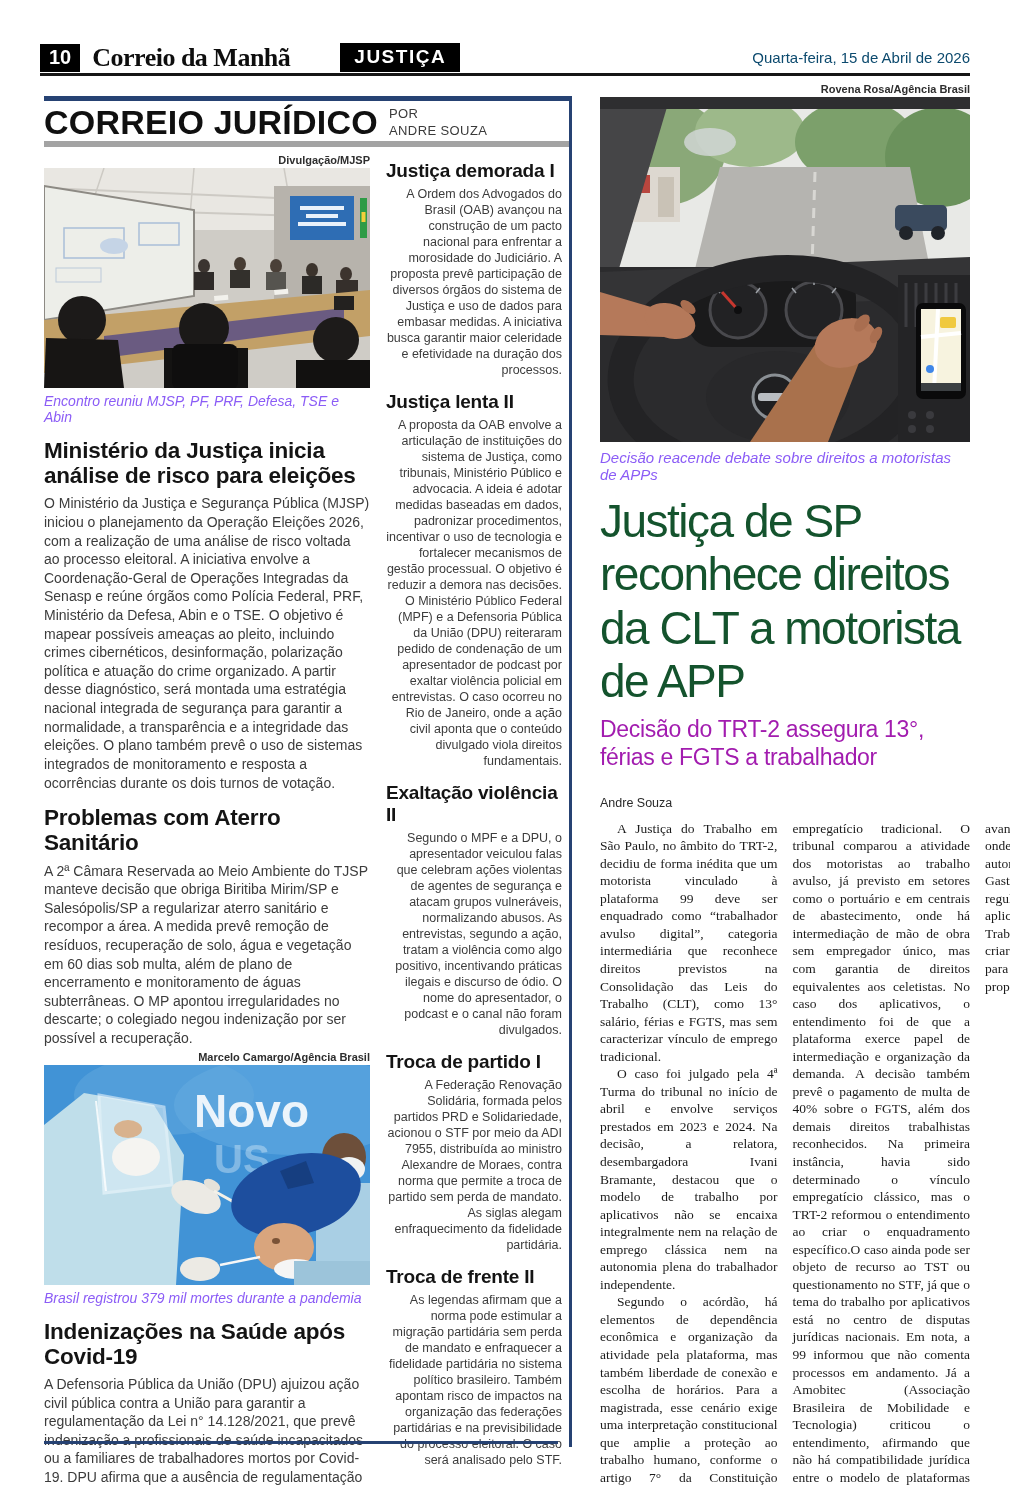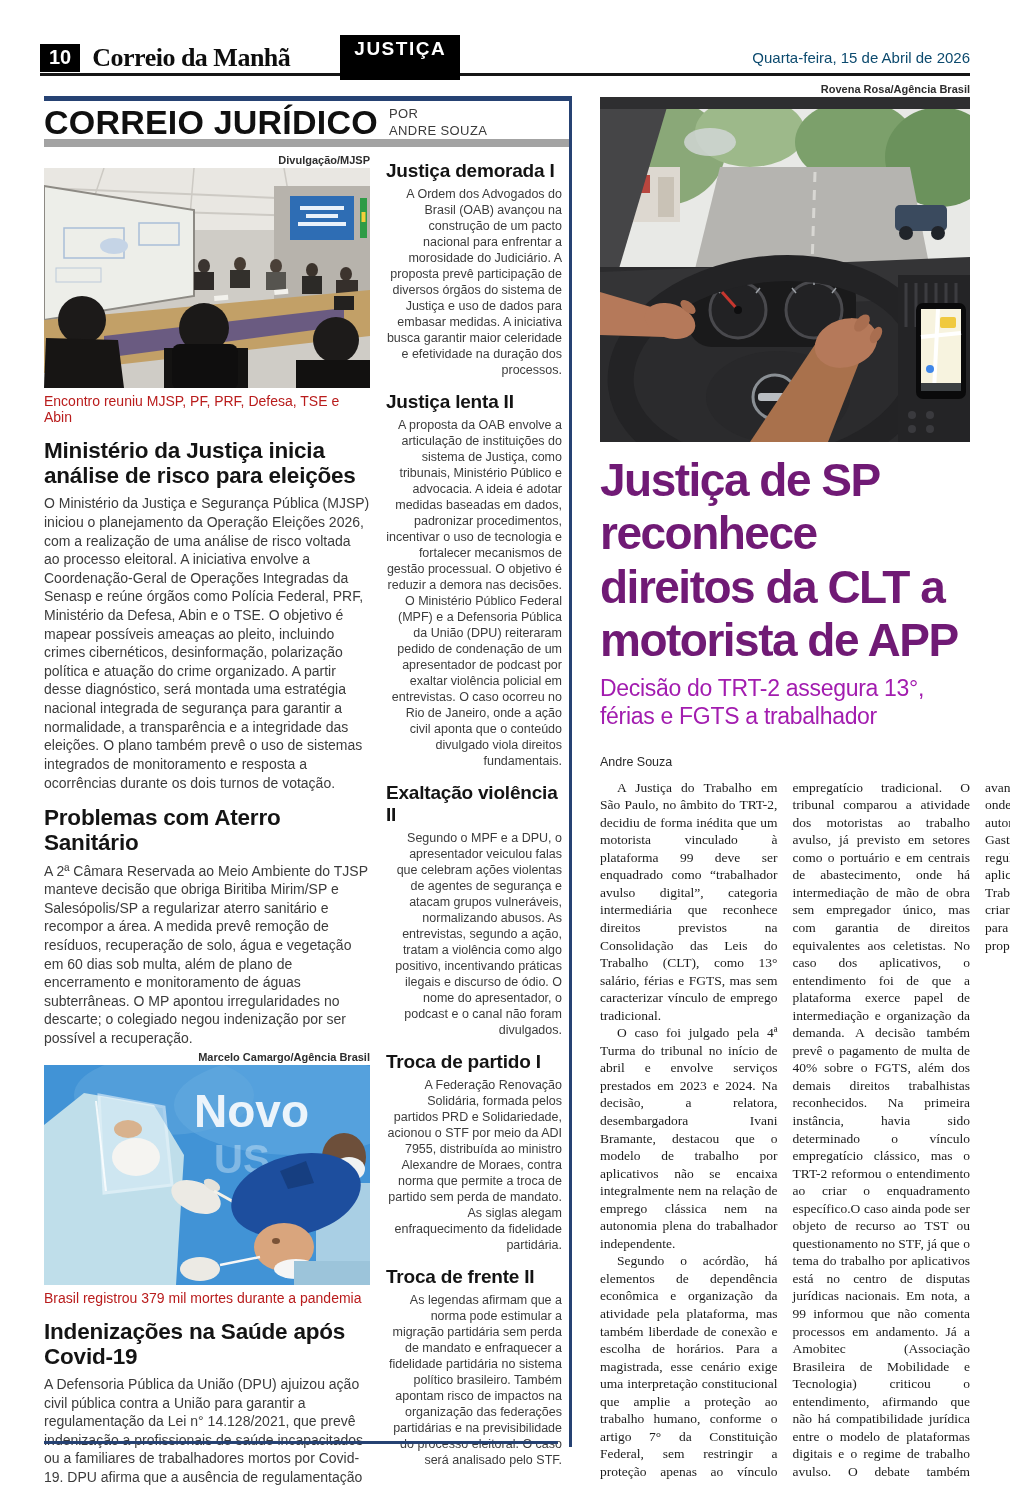--- a/index.html
+++ b/index.html
@@ -4,47 +4,47 @@
 <style>
   * { margin:0; padding:0; box-sizing:border-box; }
   html,body { background:#fff; }
   body { width:1010px; height:1488px; font-family:"Liberation Sans",sans-serif; position:relative; overflow:hidden; }
   .page { position:absolute; inset:0; background:#fff; }
 
   
   .masthead { position:absolute; left:40px; top:42px; width:930px; height:34px; border-bottom:3px solid #161616; display:flex; align-items:center; }
   .pagenum { background:#000000; color:#fff; font-weight:bold; font-size:20px; padding:2px 9px 3px; margin-right:12px; }
   .paper-name { font-family:"Liberation Serif",serif; font-weight:bold; font-size:26px; color:#0e0e0e; letter-spacing:-0.5px; margin-right:50px; }
-  .section-tag { background:#000; color:#fff; font-weight:bold; font-size:19px; letter-spacing:1.5px; padding:3px 14px 20px; }
+  .section-tag { background:#000; color:#fff; font-weight:bold; font-size:19px; letter-spacing:1.5px; padding:3px 14px 4px; }
   .issue-date { margin-left:auto; font-size:15px; color:#0c4a6e; }
 
   
   .cj-box { position:absolute; left:44px; top:96px; width:528px; height:1351px; border-top:5px solid #264273; border-right:3px solid #264273; }
   .cj-bottom-rule { position:absolute; left:44px; top:1441px; width:514px; height:3px; background:#264273; }
-  .cj-titlerow { position:relative; height:46px; border-bottom:8px solid #a3a3a3; }
+  .cj-titlerow { position:relative; height:46px; border-bottom:6px solid #a3a3a3; }
   .cj-title { position:absolute; left:0; top:2px; font-size:34px; font-weight:800; letter-spacing:0.2px; color:#101010; }
   .cj-byline { position:absolute; left:345px; top:5px; font-size:13px; line-height:1.3; color:#3a3a3a; letter-spacing:0.4px; }
   .cj-cols { display:flex; padding-top:4px; }
   .col-left { width:326px; }
   .col-mid { width:176px; margin-left:16px; }
 
   .credit { font-size:11px; font-weight:bold; color:#2e2e2e; text-align:right; margin-top:3px; margin-bottom:2px; }
   .photo { width:100%; display:block; background:#ccc; }
-  .caption { font-size:14px; font-weight:500; color:#b91c1c; margin-top:5px; }
+  .caption { font-size:14px; font-style:italic; font-weight:500; color:#8b5cf6; margin-top:5px; }
   .col-left h2 { font-size:22.5px; font-weight:700; line-height:1.12; letter-spacing:-0.2px; color:#141414; margin:13px 0 6px; }
   .col-left p.body { font-size:14px; line-height:1.33; color:#3c3c3c; }
 
   .col-mid h3 { font-size:19px; font-weight:700; color:#141414; margin:13px 0 4px; letter-spacing:-0.2px; }
   .col-mid h3.first { margin-top:9px; }
   .col-mid p.body { font-size:12.5px; line-height:1.28; color:#3c3c3c;text-align:right; }
 
   
   .main-art { position:absolute; left:600px; top:80px; width:370px; }
   .main-art .caption { font-size:15px; margin-top:7px; }
-  .headline { font-size:46px; font-weight:700; line-height:1.16; letter-spacing:-1.5px; color:#701a75; margin-top:12px; }
+  .headline { font-size:46px; font-weight:400; line-height:1.16; letter-spacing:-1.5px; color:#14532d; margin-top:12px; }
   .subhead { font-size:23px; font-weight:400; line-height:1.2; letter-spacing:-0.3px; color:#a21caf; margin-top:8px; }
   .byline { font-size:12.5px; color:#2a2a2a; margin-top:24px; }
   .serif-cols { margin-top:10px; height:712px; column-count:2; column-gap:15px; column-fill:auto;
                 font-family:"Liberation Serif",serif; font-size:13.5px; line-height:1.3; text-align:justify; color:#1b1b1b; }
   .serif-cols p { text-indent:17px; }
   .serif-cols p.signature { text-indent:0; font-weight:bold; text-align:right; }
 </style>
 </head>
 <body>
 
@@ -256,20 +256,21 @@
         <rect x="340" y="220" width="16" height="11" rx="2" fill="#f0c93e"></rect>
         <circle cx="330" cy="272" r="4" fill="#3f86e8"></circle>
         <rect x="321" y="286" width="40" height="8" fill="#3c4043"></rect>
       </g>
       <circle cx="312" cy="318" r="4" fill="#3a3a3e"></circle>
         <circle cx="312" cy="332" r="4" fill="#3a3a3e"></circle>
       <circle cx="330" cy="318" r="4" fill="#3a3a3e"></circle>
         <circle cx="330" cy="332" r="4" fill="#3a3a3e"></circle>
     </svg>
 
+    <div class="caption">Decisão reacende debate sobre direitos a motoristas de APPs</div>
     <h1 class="headline">Justiça de SP reconhece direitos da CLT a motorista de APP</h1>
     <div class="subhead">Decisão do TRT-2 assegura 13°, férias e FGTS a trabalhador</div>
     <div class="byline">Andre Souza</div>
 
     <div class="serif-cols">
       <p>A Justiça do Trabalho em São Paulo, no âmbito do TRT-2, decidiu de forma inédita que um motorista vinculado à plataforma 99 deve ser enquadrado como “trabalhador avulso digital”, categoria intermediária que reconhece direitos previstos na Consolidação das Leis do Trabalho (CLT), como 13° salário, férias e FGTS, mas sem caracterizar vínculo de emprego tradicional.</p>
       <p>O caso foi julgado pela 4ª Turma do tribunal no início de abril e envolve serviços prestados em 2023 e 2024. Na decisão, a relatora, desembargadora Ivani Bramante, destacou que o modelo de trabalho por aplicativos não se encaixa integralmente nem na relação de emprego clássica nem na autonomia plena do trabalhador independente.</p>
       <p>Segundo o acórdão, há elementos de dependência econômica e organização da atividade pela plataforma, mas também liberdade de conexão e escolha de horários. Para a magistrada, esse cenário exige uma interpretação constitucional que amplie a proteção ao trabalho humano, conforme o artigo 7° da Constituição Federal, sem restringir a proteção apenas ao vínculo empregatício tradicional. O tribunal comparou a atividade dos motoristas ao trabalho avulso, já previsto em setores como o portuário e em centrais de abastecimento, onde há intermediação de mão de obra sem empregador único, mas com garantia de direitos equivalentes aos celetistas. No caso dos aplicativos, o entendimento foi de que a plataforma exerce papel de intermediação e organização da demanda. A decisão também prevê o pagamento de multa de 40% sobre o FGTS, além dos demais direitos trabalhistas reconhecidos. Na primeira instância, havia sido determinado o vínculo empregatício clássico, mas o TRT-2 reformou o entendimento ao criar o enquadramento específico.O caso ainda pode ser objeto de recurso ao TST ou questionamento no STF, já que o tema do trabalho por aplicativos está no centro de disputas jurídicas nacionais. Em nota, a 99 informou que não comenta processos em andamento. Já a Amobitec (Associação Brasileira de Mobilidade e Tecnologia) criticou o entendimento, afirmando que não há compatibilidade jurídica entre o modelo de plataformas digitais e o regime de trabalho avulso. O debate também avança no Congresso Nacional, onde tramita o PL 152, de autoria do deputado federal Luiz Gastão (PSD-CE), que busca regulamentar o trabalho por aplicativos. O Ministério do Trabalho e Emprego já tentou criar uma categoria específica para esses profissionais, mas a proposta não avançou.</p>
       <p class="signature">Com informações da Folhapress</p>
     </div>

